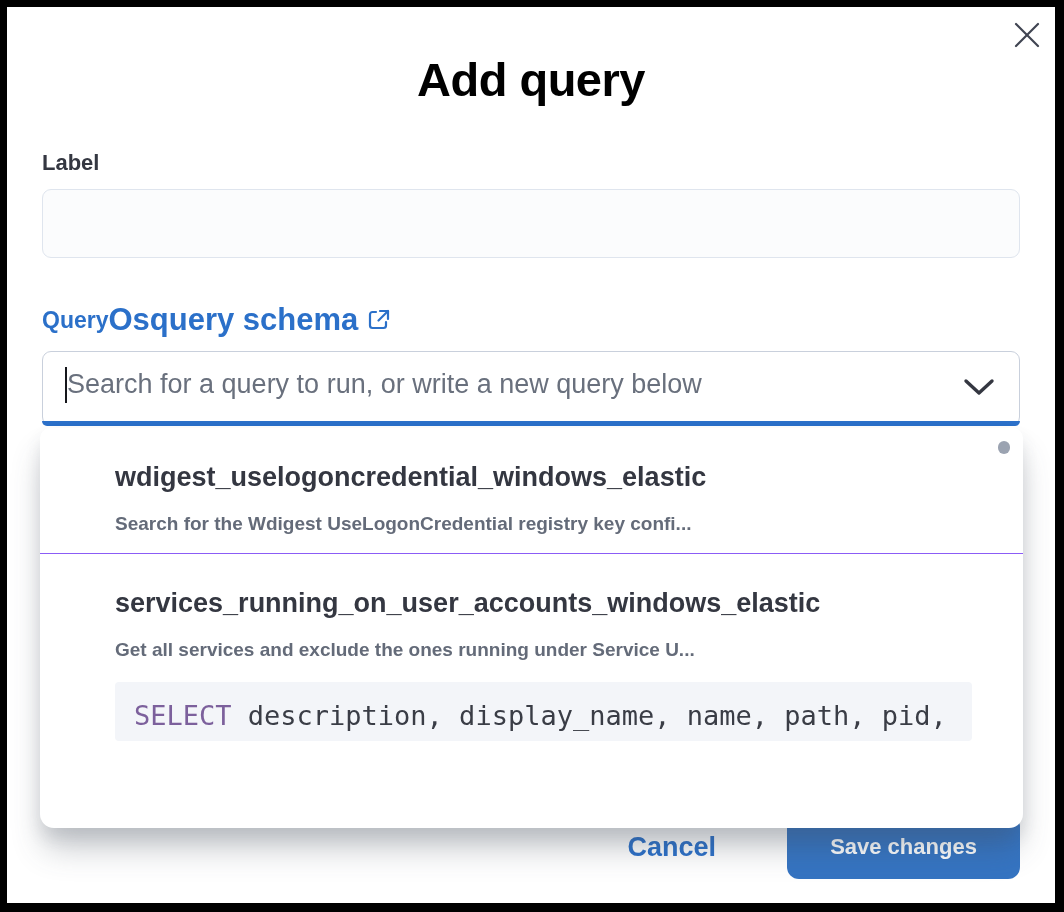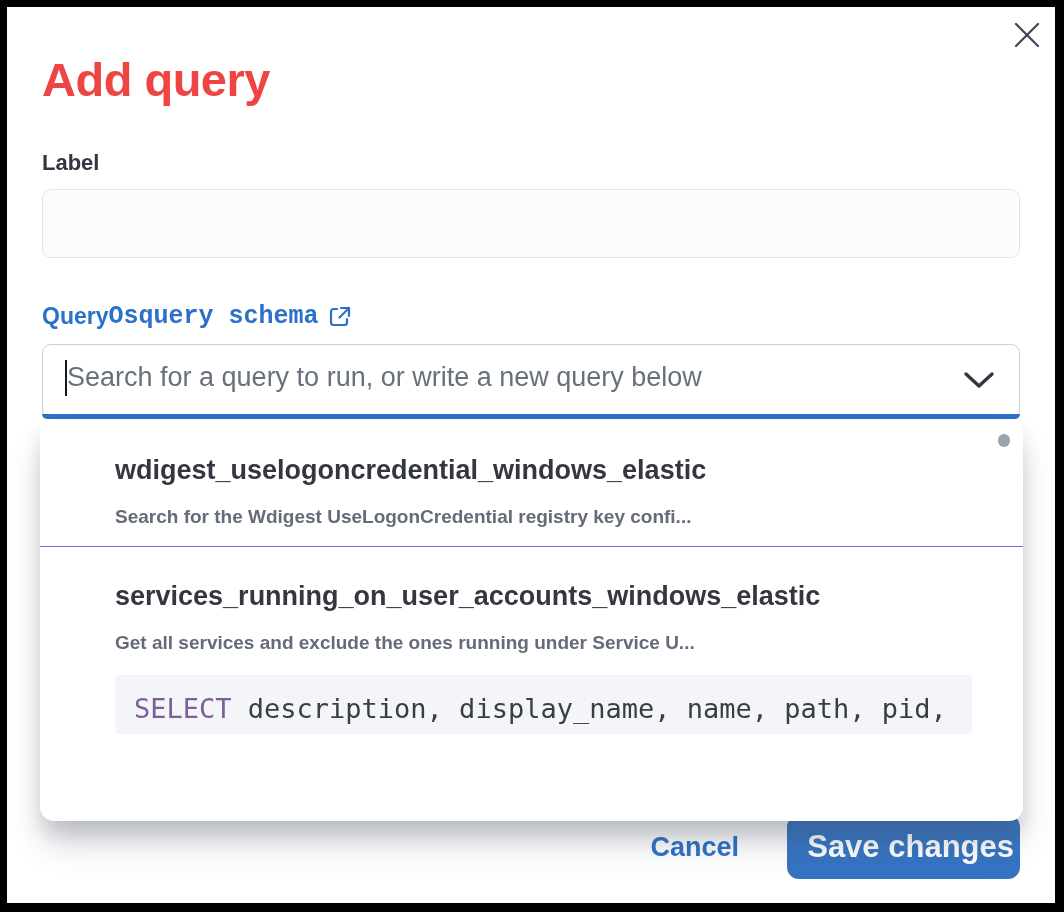--- a/index.html
+++ b/index.html
@@ -20,37 +20,37 @@
   .modal{
     position:absolute;top:7px;left:7px;width:1048px;height:896px;
     background:#fff;
   }
   .close-btn{
     position:absolute;top:8px;right:8px;width:40px;height:40px;
     background:none;border:none;padding:4px;cursor:pointer;
   }
   .modal-title{
     margin:45px 35px 0;font-size:47px;line-height:56px;font-weight:700;
-    color:#ef4444;letter-spacing:-0.5px;
+    color:#000000;letter-spacing:-0.5px;text-align:center;
   }
   .field-label{
     display:block;margin:42px 35px 0;font-size:22px;font-weight:700;color:var(--dark);
   }
   .label-input{
     display:block;margin:13px 35px 0;width:978px;height:69px;
     background:#fbfcfd;border:1px solid #dfe5ee;border-radius:9px;
     font-size:27px;padding:0 20px;color:var(--dark);outline:none;
   }
   .query-head{
     margin:44px 35px 0;display:flex;align-items:center;
   }
   .query-label{font-size:23px;font-weight:700;color:var(--primary);}
   .schema-link{
-    display:inline-flex;align-items:center;gap:9px;font-size:25px;font-weight:700;
-    color:var(--primary);text-decoration:none;cursor:pointer;font-family:Liberation Mono, monospace;
+    display:inline-flex;align-items:center;gap:9px;font-size:31px;font-weight:700;
+    color:var(--primary);text-decoration:none;cursor:pointer;
   }
   .combobox-wrap{position:relative;margin:13px 35px 0;}
   .combobox{
     position:relative;height:75px;background:#fff;
     border:1px solid #c9d0dc;border-radius:9px;
     display:flex;align-items:center;padding:0 72px 8px 22px;cursor:text;
   }
   .focus-underline{
     position:absolute;left:-1px;right:-1px;bottom:-1px;height:5px;
     background:var(--primary);border-radius:0 0 9px 9px;
@@ -80,29 +80,29 @@
     padding:19px 12px 10px 19px;overflow:hidden;
   }
   .code-line{
     display:block;font-family:"DejaVu Sans Mono",monospace;font-size:27px;
     line-height:30px;white-space:nowrap;overflow:hidden;color:#3a3d46;
   }
   .tok-kw{color:var(--kw);}
   .tok-str{color:var(--str);}
   .hscroll{margin-top:18px;width:126px;height:9px;border-radius:5px;background:#abb2c0;cursor:pointer;}
   .footer{
-    position:absolute;right:35px;bottom:24px;display:flex;align-items:center;gap:48px;z-index:5;
+    position:absolute;right:35px;bottom:24px;display:flex;align-items:center;gap:71px;z-index:5;
   }
   .cancel-btn{
     font-family:"Liberation Sans",sans-serif;font-size:27px;font-weight:700;
     color:var(--primary);background:none;border:none;cursor:pointer;padding:0;
   }
   .save-btn{
     font-family:"Liberation Sans",sans-serif;width:233px;height:64px;border-radius:12px;
-    background:var(--save-bg);color:#fff;font-size:31px;font-weight:700;border:none;cursor:pointer;text-align:right;
+    background:var(--save-bg);color:#fff;font-size:22px;font-weight:700;border:none;cursor:pointer;
   }
 </style>
 </head>
 <body>
 
 <div class="modal">
 
   <button class="close-btn">
     <svg width="32" height="32" viewBox="0 0 32 32">
       <line x1="5" y1="5" x2="27" y2="27" stroke="#404552" stroke-width="2.2" stroke-linecap="round"></line>

